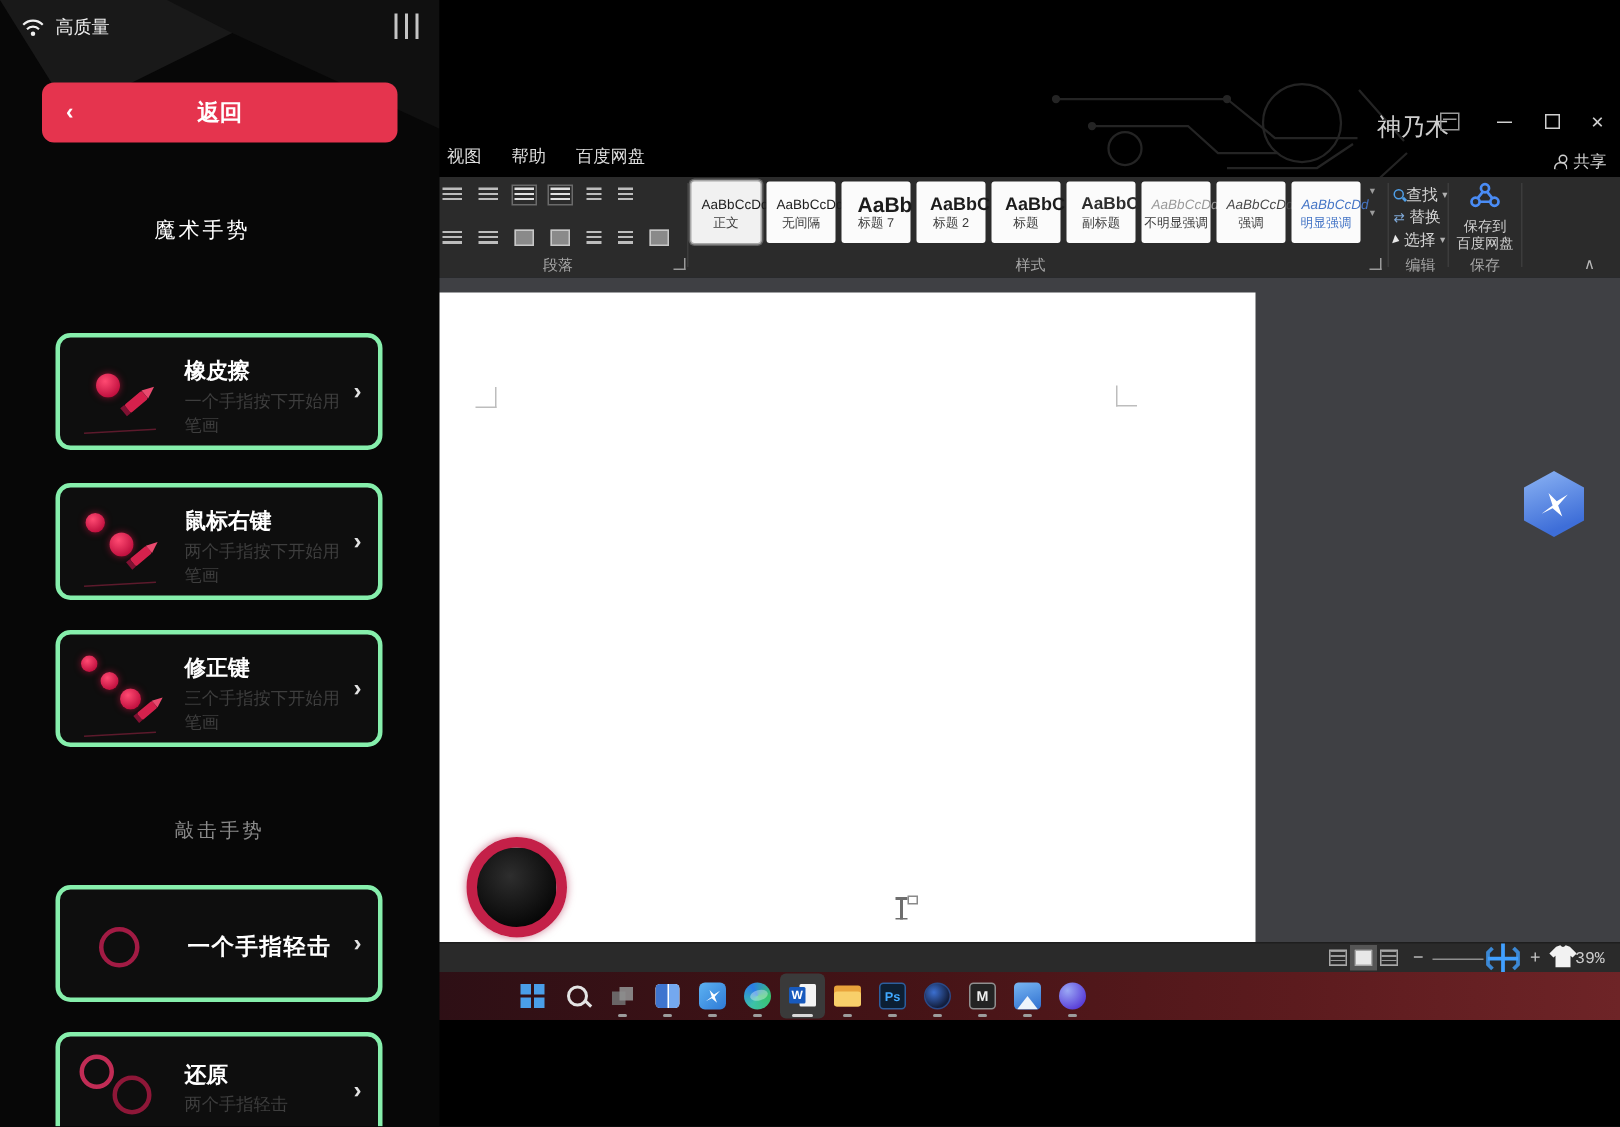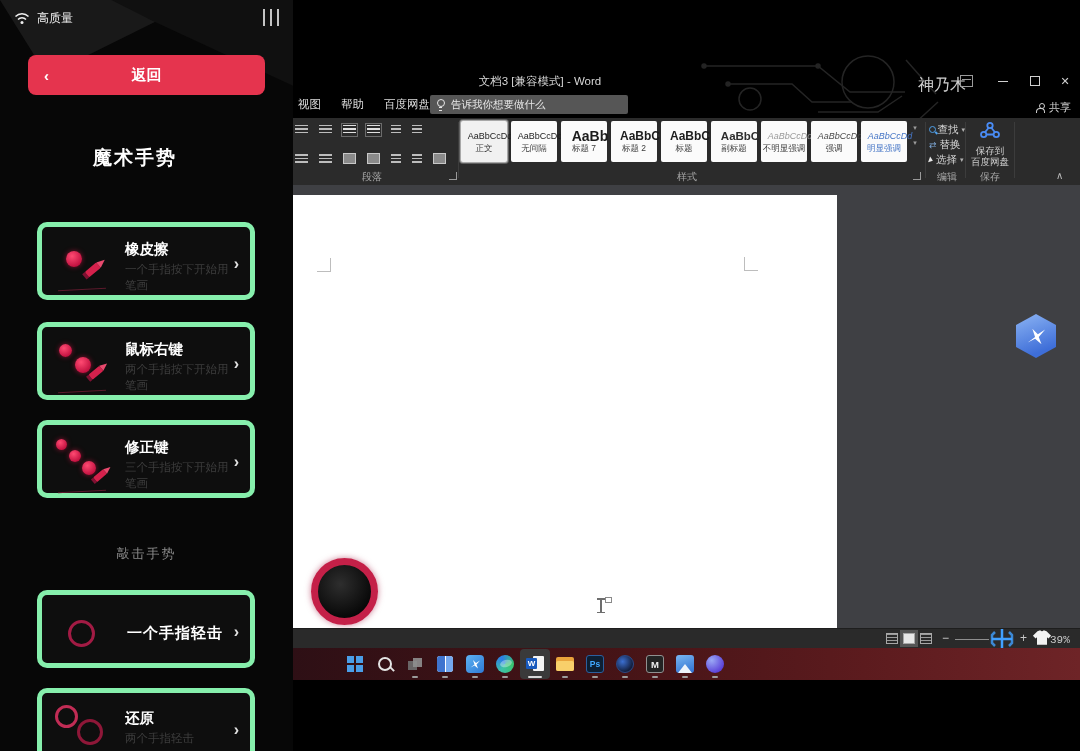--- a/index.html
+++ b/index.html
@@ -139,22 +139,22 @@
   
   #sidebar{position:absolute;left:0;top:0;width:293px;height:751px;background:#070707;z-index:10;overflow:hidden;}
   .tri{position:absolute;left:0;top:0;width:293px;height:130px;}
   #tri1{clip-path:polygon(0 0,68% 0,16% 58%);background:#191919;}
   #tri2{clip-path:polygon(38% 0,100% 0,100% 66%,52% 16%);background:#101010;}
   #sb-status{position:absolute;left:14px;top:10px;display:flex;align-items:center;gap:7px;color:#f0f0f0;font-size:12px;}
   #sb-handle{position:absolute;left:263px;top:9px;display:flex;gap:5px;}
   #sb-handle i{display:block;width:2px;height:17px;background:#c4c4c4;}
   #back-btn{position:absolute;left:28px;top:55px;width:237px;height:40px;background:#e5344e;border-radius:8px;display:flex;align-items:center;justify-content:center;color:#fff;font-size:15px;font-weight:bold;}
   #back-chevron{position:absolute;left:16px;top:50%;transform:translateY(-50%);font-size:15px;font-weight:bold;color:#fff;}
-  #sb-title{position:absolute;left:0;top:145px;width:270px;text-align:center;color:#fff;font-size:19px;font-weight:bold;letter-spacing:2px;}
-  .gcard{position:absolute;left:37px;width:218px;height:78px;border:5px solid #86efac;border-radius:10px;background:#0e0e0e;box-sizing:border-box;}
+  #sb-title{position:absolute;left:0;top:145px;width:270px;text-align:center;color:#fff;font-size:14px;font-weight:normal;letter-spacing:2px;}
+  .gcard{position:absolute;left:37px;width:218px;height:78px;border:3px solid #86efac;border-radius:10px;background:#0e0e0e;box-sizing:border-box;}
   .gcard .ctitle{position:absolute;left:83px;top:13px;color:#fff;font-size:14.5px;font-weight:bold;}
   .gcard .csub1{position:absolute;left:83px;top:35px;color:#3e3e3e;font-size:11.5px;}
   .gcard .csub2{position:absolute;left:83px;top:51px;color:#3e3e3e;font-size:11.5px;}
   .gcard .chev{position:absolute;right:11px;top:28px;color:#e2e2e2;font-size:16px;font-weight:bold;}
   .dot{position:absolute;border-radius:50%;background:radial-gradient(circle at 38% 32%,#ff4a72,#c00f3e 75%);box-shadow:0 0 5px rgba(220,20,70,.6);}
   .stroke-line{position:absolute;height:1px;background:#5c1a2c;transform:rotate(-3deg);}
   .ring{position:absolute;border-radius:50%;box-sizing:border-box;}
   #section-label{position:absolute;left:0;top:545px;width:293px;text-align:center;color:#8a8a8a;font-size:13px;letter-spacing:2px;}
   .center-title{position:absolute;left:85px;top:29px;color:#fff;font-size:15px;font-weight:bold;letter-spacing:1px;}
 </style>
@@ -173,44 +173,39 @@
         <path d="M206 6 L236 40 M214 70 L238 48"></path>
         <circle cx="50" cy="45" r="11"></circle>
         <circle cx="168" cy="28" r="26"></circle>
         <circle cx="4" cy="12" r="2" fill="#2e2e2e"></circle>
         <circle cx="118" cy="12" r="2" fill="#2e2e2e"></circle>
         <circle cx="28" cy="30" r="2" fill="#2e2e2e"></circle>
       </g>
     </svg>
 
     <div id="word-titlebar">
-      <div id="word-title">文档3 [兼容模式] - Word</div>
       <div id="account-name">神乃木</div>
       <div id="ribbon-opts-icon"></div>
       <div class="winctl" id="min-icon">
           <i></i>
         </div>
       <div class="winctl" id="restore-icon">
           <i></i>
         </div>
       <div class="winctl" id="close-icon">✕</div>
     </div>
     <div id="share-box">
       <span class="person-glyph"></span>
       <span>共享</span>
     </div>
 
     <div id="tab-row">
       <span class="ribbon-tab">视图</span>
       <span class="ribbon-tab">帮助</span>
       <span class="ribbon-tab">百度网盘</span>
-    </div>
-    <div id="tellme-box">
-      <span class="bulb"></span>
-      <span id="tellme-text">告诉我你想要做什么</span>
     </div>
 
     <div id="ribbon">
       <div id="para-icons">
         <div class="mini-row">
           <span class="mini-ic"></span>
           <span class="mini-ic"></span>
           <span class="mini-ic hl"></span>
           <span class="mini-ic hl"></span>
           <span class="mini-ic short"></span>

